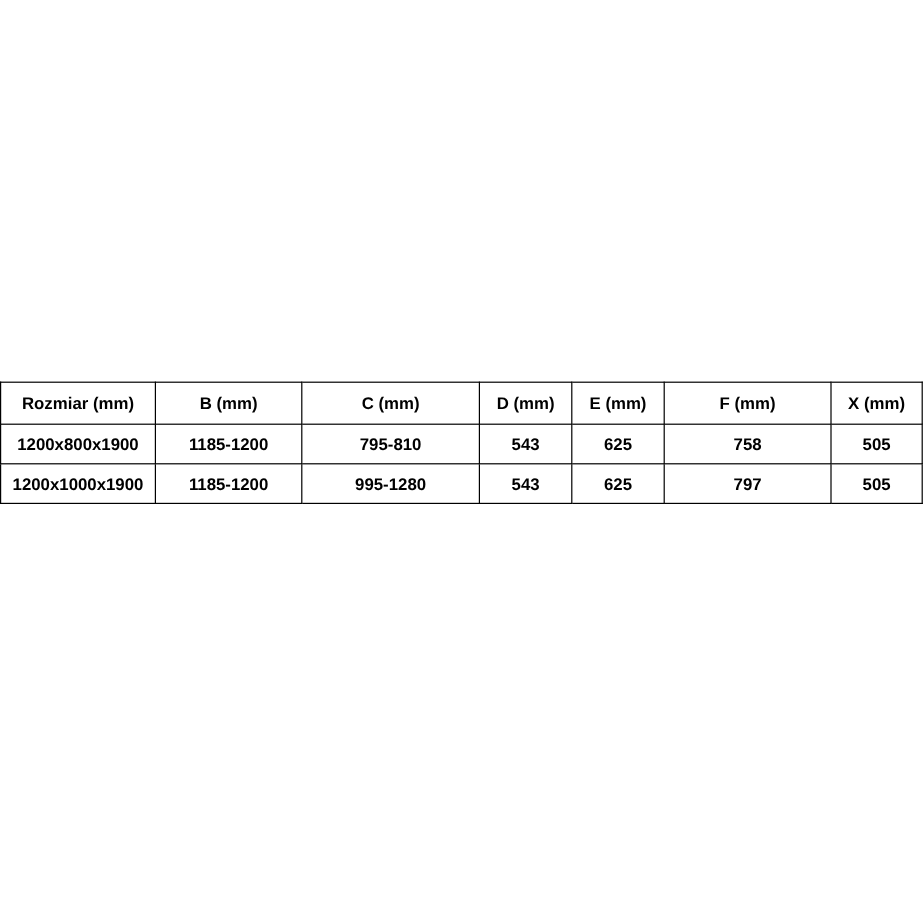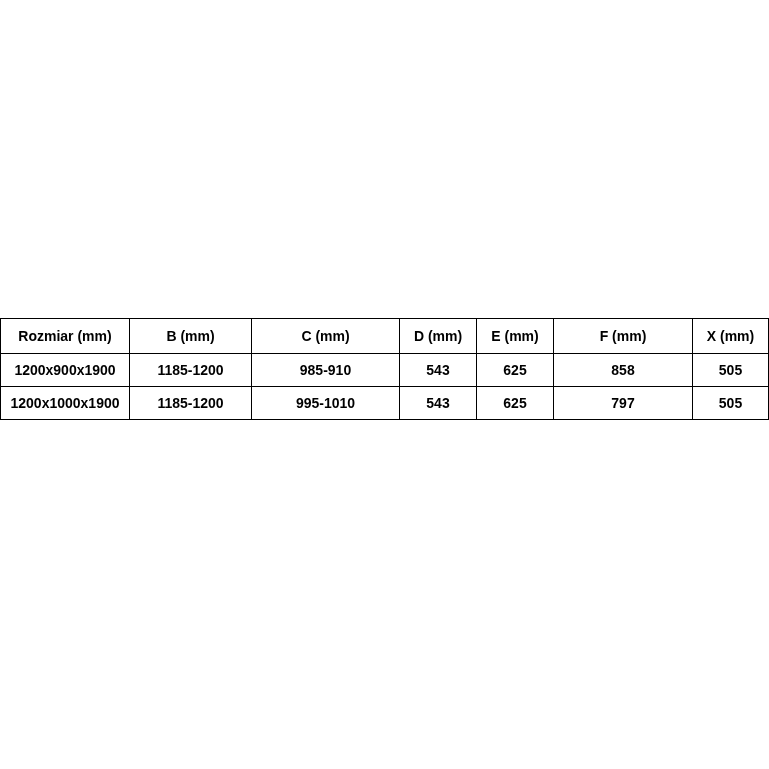--- a/index.html
+++ b/index.html
@@ -76,32 +76,32 @@
           <th>B (mm)</th>
           <th>C (mm)</th>
           <th>D (mm)</th>
           <th>E (mm)</th>
           <th>F (mm)</th>
           <th>X (mm)</th>
         </tr>
       </thead>
       <tbody>
         <tr>
-          <td>1200x900x1900</td>
+          <td>1200x800x1900</td>
           <td>1185-1200</td>
-          <td>985-910</td>
+          <td>795-810</td>
           <td>543</td>
           <td>625</td>
-          <td>858</td>
+          <td>758</td>
           <td>505</td>
         </tr>
         <tr>
           <td>1200x1000x1900</td>
           <td>1185-1200</td>
-          <td>995-1010</td>
+          <td>995-1280</td>
           <td>543</td>
           <td>625</td>
           <td>797</td>
           <td>505</td>
         </tr>
       </tbody>
     </table>
   </div>
 </div>
 

